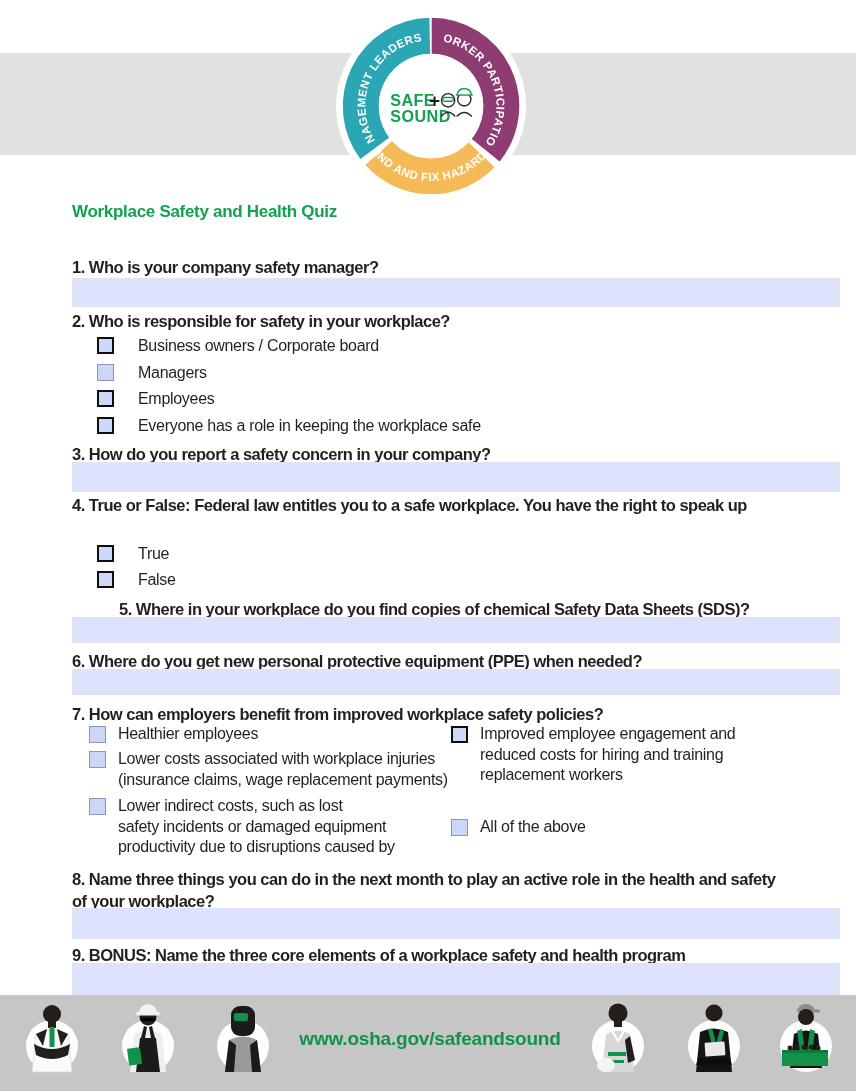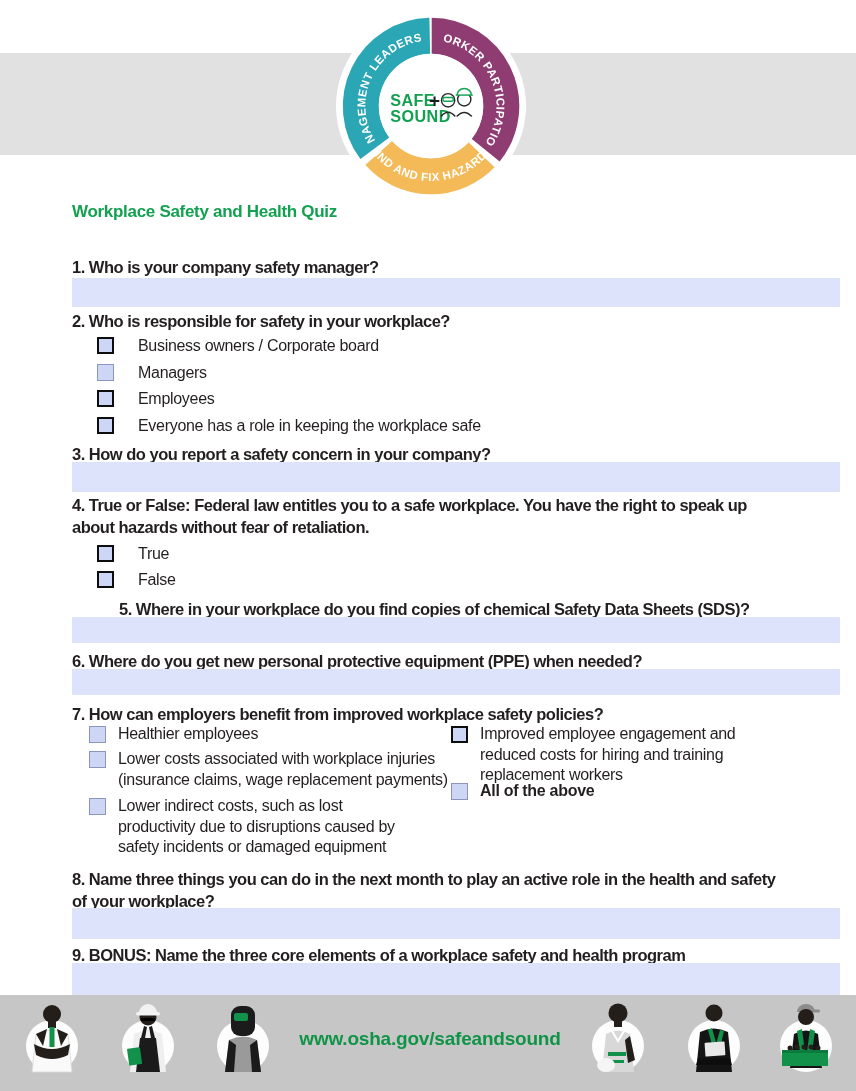--- a/index.html
+++ b/index.html
@@ -93,21 +93,20 @@
   <div class="opt" style="left:97px;top:417px;">
     <span class="cb dark"></span>
     <span class="opt-label">Everyone has a role in keeping the workplace safe</span>
   </div>
 
   <div class="q-label" style="top:443px;">3. How do you report a safety concern in your company?</div>
   <div class="answer-bar" style="top:462px;height:30px;"></div>
 
   <div class="q-label" style="top:494px;">
     <span>4. True or False: Federal law entitles you to a safe workplace. You have the right to speak up</span>
-    <span>about hazards without fear of retaliation.</span>
   </div>
   <div class="opt" style="left:97px;top:545px;">
     <span class="cb dark"></span>
     <span class="opt-label">True</span>
   </div>
   <div class="opt" style="left:97px;top:571px;">
     <span class="cb dark"></span>
     <span class="opt-label">False</span>
   </div>
 
@@ -128,33 +127,33 @@
     <span class="cb light"></span>
     <span class="opt-lines">
       <span>Lower costs associated with workplace injuries</span>
       <span>(insurance claims, wage replacement payments)</span>
     </span>
   </div>
   <div class="opt wide-gap top-align" style="left:73px;top:798px;">
     <span class="cb light"></span>
     <span class="opt-lines">
       <span>Lower indirect costs, such as lost</span>
+      <span>safety incidents or damaged equipment</span>
       <span>productivity due to disruptions caused by</span>
-      <span>safety incidents or damaged equipment</span>
     </span>
   </div>
   <div class="opt wide-gap top-align" style="left:435px;top:726px;">
     <span class="cb dark"></span>
     <span class="opt-lines">
       <span>Improved employee engagement and</span>
       <span>reduced costs for hiring and training</span>
       <span>replacement workers</span>
     </span>
   </div>
-  <div class="opt wide-gap top-align" style="left:435px;top:783px;font-weight:bold;">
+  <div class="opt wide-gap top-align" style="left:435px;top:819px;">
     <span class="cb light"></span>
     <span class="opt-lines">
         <span>All of the above</span>
       </span>
   </div>
 
   <div class="q-label" style="top:868px;">
     <span>8. Name three things you can do in the next month to play an active role in the health and safety</span>
     <span>of your workplace?</span>
   </div>

